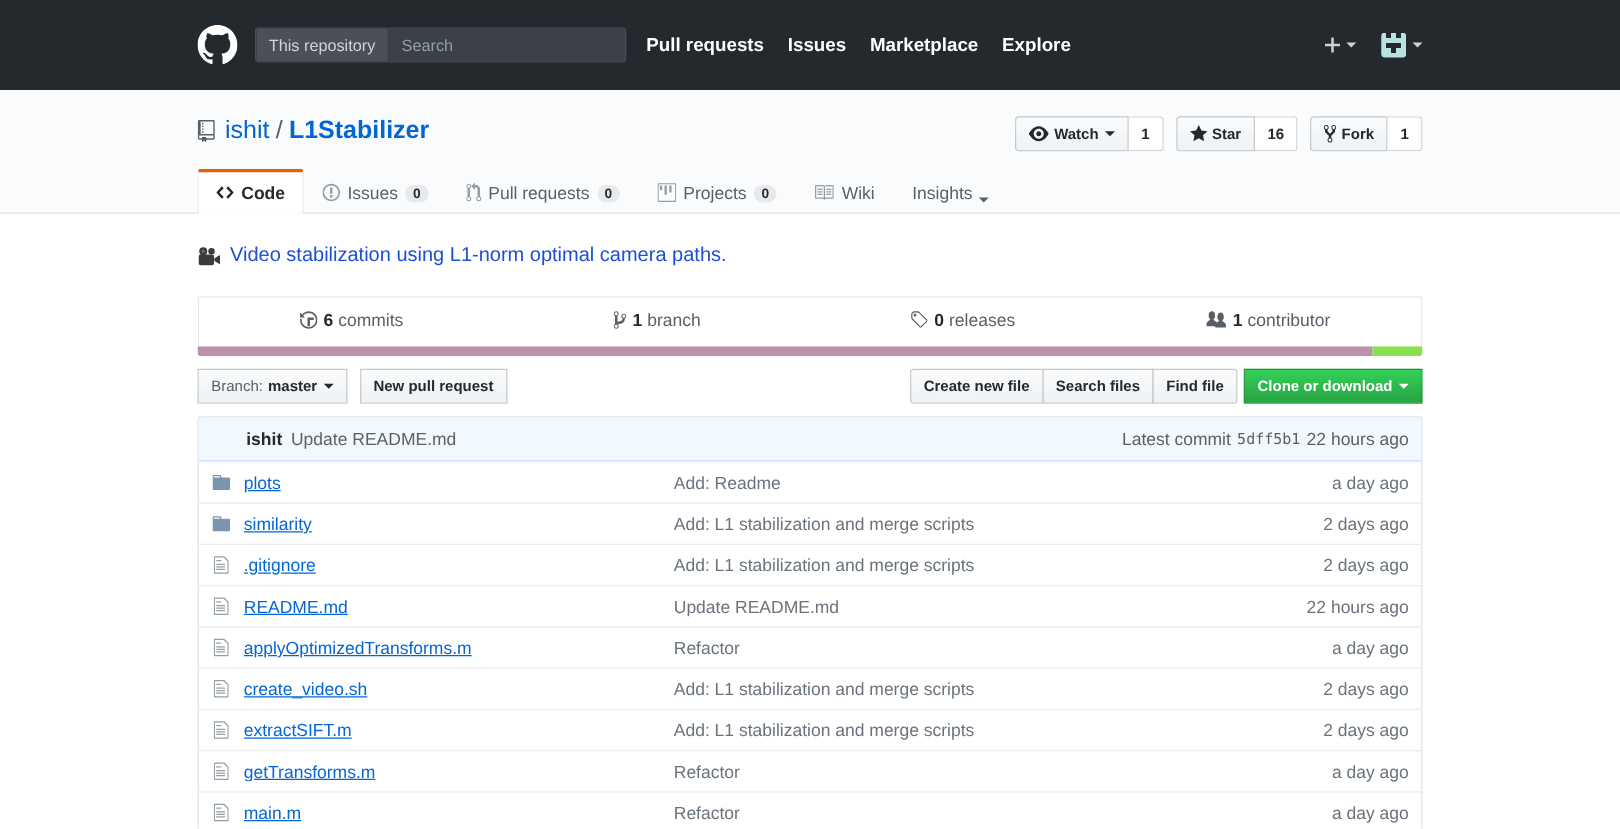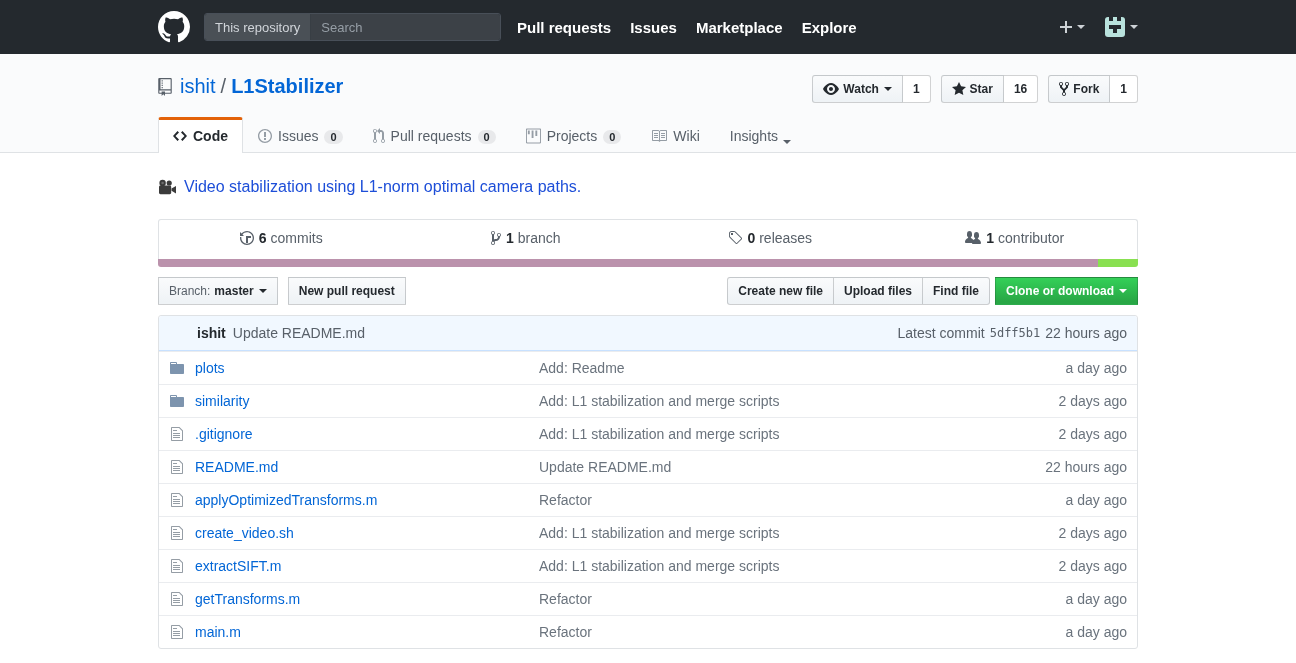--- a/index.html
+++ b/index.html
@@ -2,21 +2,21 @@
 <html><head>
 <meta charset="utf-8">
 <style>
   * { margin:0; padding:0; box-sizing:border-box; }
   html,body { width:1296px; height:663px; overflow:hidden; background:#fff;
     font-family:"Liberation Sans","DejaVu Sans",sans-serif; color:#24292e; }
   a { text-decoration:none; cursor:pointer; }
   .container { width:980px; margin:0 auto; }
 
   
-  .navbar { height:54px; background:#24292e; display:flex; align-items:center; }
+  .navbar { height:72px; background:#24292e; display:flex; align-items:center; }
   .nav-inner { width:980px; margin:0 auto; display:flex; align-items:center; }
   .gh-logo { width:32px; height:32px; fill:#fff; margin-right:14px; flex:none; cursor:pointer; }
   .search-box { display:flex; align-items:stretch; height:28px; border-radius:3px; overflow:hidden;
     border:1px solid #484f58; width:297px; }
   .search-scope { background:#4a5056; color:#d1d5da; font-size:13px; padding:0 10px;
     display:flex; align-items:center; border-right:1px solid #383e44; white-space:nowrap; cursor:pointer; }
   .search-input { background:#3c4147; border:none; outline:none; color:#fff; font-size:13px;
     padding:0 10px; flex:1; font-family:inherit; }
   .search-input::placeholder { color:#969ea6; }
   .nav-links { display:flex; align-items:center; margin-left:16px; }
@@ -94,21 +94,21 @@
   .commit-msg { color:#586069; }
   .tease-right { margin-left:auto; display:flex; align-items:center; }
   .sha { font-family:"DejaVu Sans Mono","Liberation Mono",monospace; font-size:12px; color:#586069; margin:0 5px; }
 
   .file-row { display:flex; align-items:center; padding:0 10px; height:33px; border-top:1px solid #eaecef; font-size:14px; }
   .file-row:first-of-type { border-top:0; }
   .icon-cell { width:16px; margin-right:10px; display:flex; justify-content:center; flex:none; }
   .icon-dir { fill:#7d94ae; }
   .icon-file { fill:#959da5; }
   .name-cell { width:344px; overflow:hidden; white-space:nowrap; }
-  .name-cell a { color:#0366d6; }
+  .name-cell a { color:#0366d6;text-decoration:underline; }
   .msg-cell { flex:1; overflow:hidden; white-space:nowrap; }
   .msg-cell a { color:#6a737d; }
   .age-cell { width:130px; text-align:right; color:#6a737d; white-space:nowrap; }
 </style>
 </head>
 <body>
 
 <header class="navbar">
   <div class="nav-inner">
     <svg class="gh-logo" viewBox="0 0 16 16" aria-hidden="true">
@@ -300,21 +300,21 @@
   <div class="file-navigation">
     <button class="btn">
       <span class="branch-label">Branch:</span>
       <span class="branch-name">master</span>
       <span class="caret"></span>
     </button>
     <button class="btn btn-left-gap">New pull request</button>
     <div class="nav-right-btns">
       <div class="btn-group">
         <button class="btn">Create new file</button>
-        <button class="btn">Upload files</button>
+        <button class="btn">Search files</button>
         <button class="btn">Find file</button>
       </div>
       <button class="btn btn-clone">
         <span>Clone or download</span>
         <span class="caret"></span>
       </button>
     </div>
   </div>
 
   <div class="files-box">

